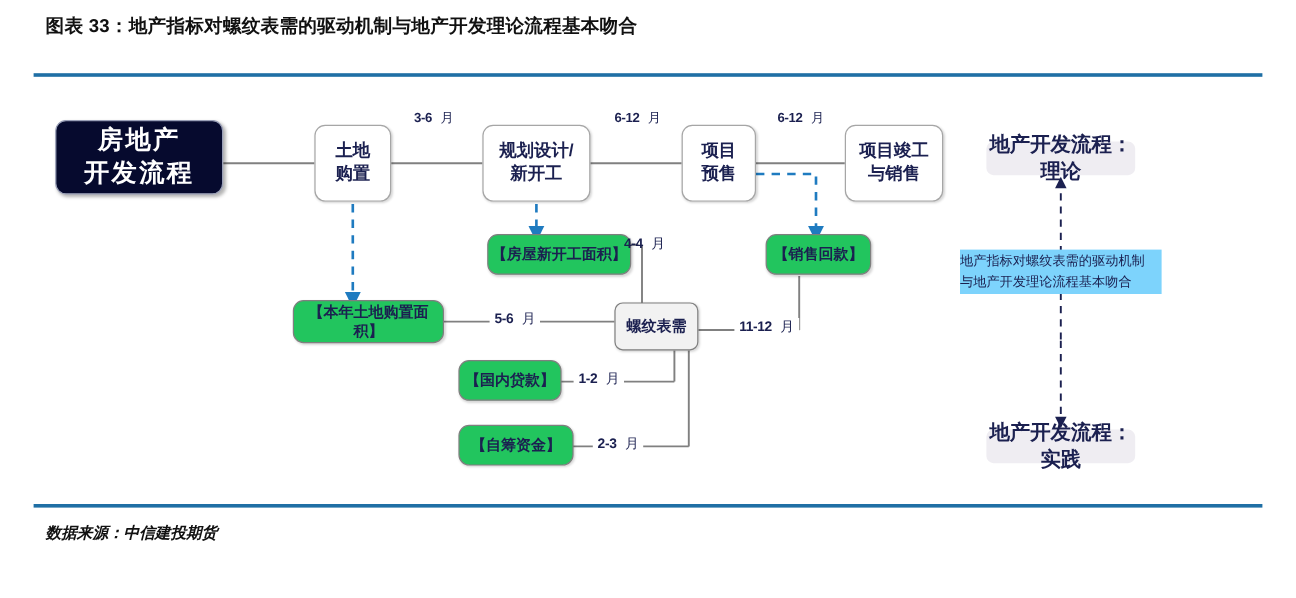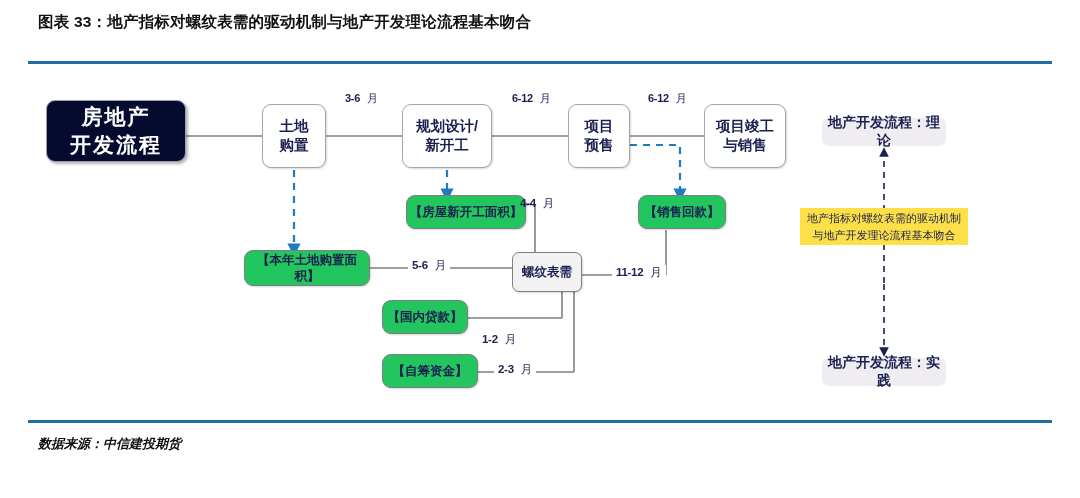--- a/index.html
+++ b/index.html
@@ -111,21 +111,21 @@
     border: 1.4px solid #7F7F7F;
     border-radius: 7px;
     background: #F2F2F2;
     font-size: 12.5px;
     font-weight: bold;
     box-shadow: 1px 1px 2px rgba(0,0,0,0.16);
   }
   .node-legend {
     border-radius: 6px;
     background: #EFEDF2;
-    font-size: 14px;
+    font-size: 17px;
     font-weight: bold;
     color: #1B2050;
   }
 
   
   .edge-label {
     position: absolute;
     color: #1B2050;
     white-space: nowrap;
     font-size: 11.5px;
@@ -138,26 +138,25 @@
     font-weight: normal;
     margin-left: 7px;
   }
   .edge-label.top {
     font-size: 11px;
   }
   .edge-label.top .num { font-weight: bold; }
 
   .legend-note {
     position: absolute;
-    text-align: center;
     font-size: 11px;
     color: #1B2050;
     line-height: 1.5;
     white-space: pre-line;
-    background: #fde047;
+    background: #7dd3fc;
     padding: 2px 0;
   }
 </style>
 </head>
 <body>
 
 <div class="chart-title">图表 33：地产指标对螺纹表需的驱动机制与地产开发理论流程基本吻合</div>
 
 <div class="rule-top"></div>
 
@@ -258,21 +257,21 @@
   </div>
 
   <div class="edge-label" style="left:408px; top:196px; background:#ffffff; padding:0 4px;">
     <span class="num">5-6</span><span class="unit">月</span>
   </div>
 
   <div class="edge-label" style="left:612px; top:203px; background:#ffffff; padding:0 4px;">
     <span class="num">11-12</span><span class="unit">月</span>
   </div>
 
-  <div class="edge-label" style="left:478px; top:246px; background:#ffffff; padding:0 4px;margin-top:24px;">
+  <div class="edge-label" style="left:478px; top:246px; background:#ffffff; padding:0 4px;">
     <span class="num">1-2</span><span class="unit">月</span>
   </div>
 
   <div class="edge-label" style="left:494px; top:300px; background:#ffffff; padding:0 4px;">
     <span class="num">2-3</span><span class="unit">月</span>
   </div>
 
   <div class="node node-legend" style="left:822px; top:56px; width:124px; height:28px;">地产开发流程：理论</div>
 
   <div class="legend-note" style="left:800px; top:146px; width:168px;">地产指标对螺纹表需的驱动机制

